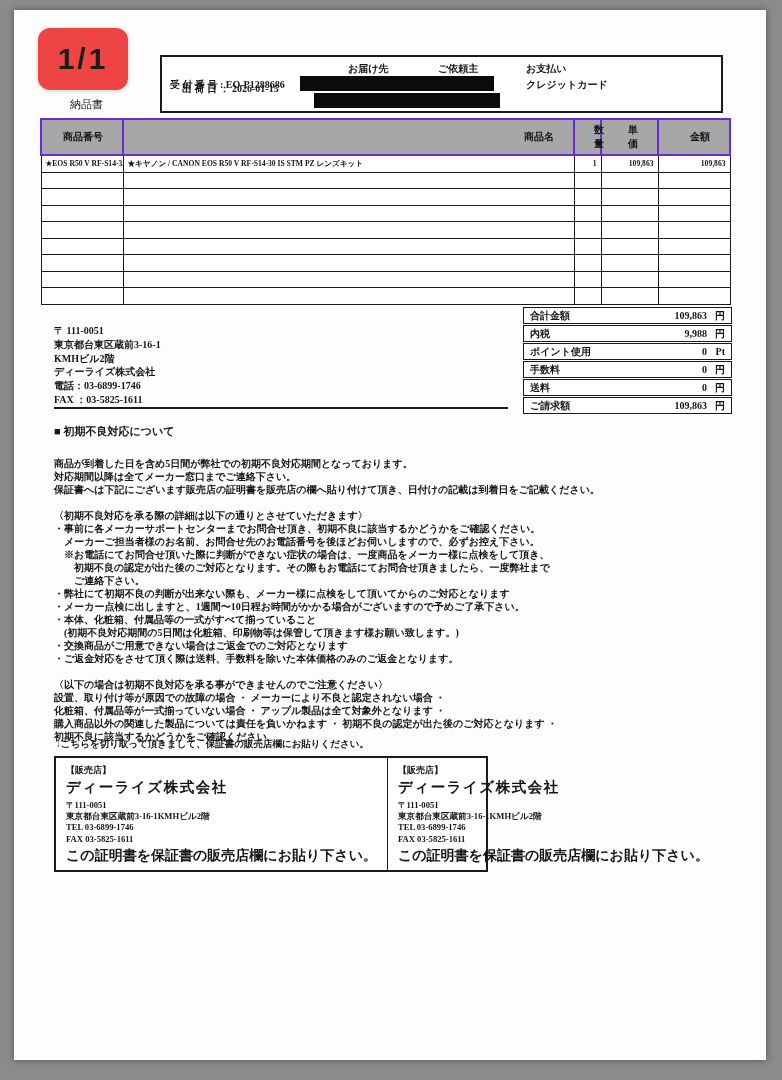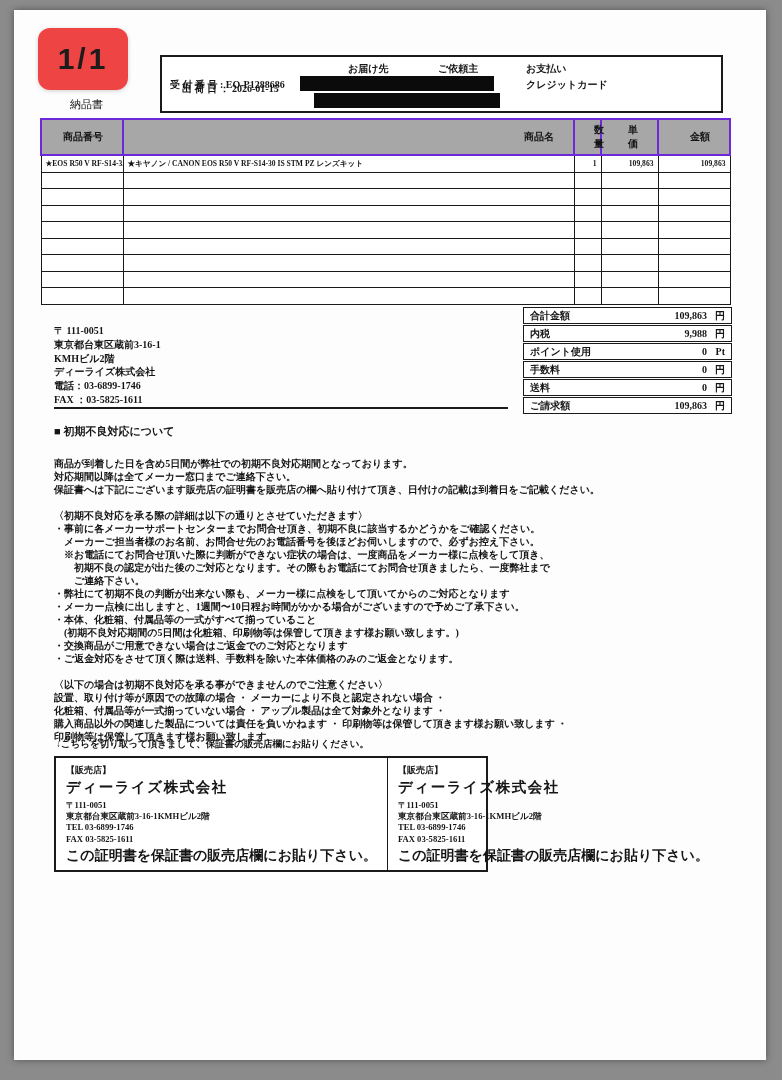--- a/index.html
+++ b/index.html
@@ -219,22 +219,22 @@
           <div class="nline">・本体、化粧箱、付属品等の一式がすべて揃っていること</div>
           <div class="nline">　(初期不良対応期間の5日間は化粧箱、印刷物等は保管して頂きます様お願い致します。)</div>
           <div class="nline">・交換商品がご用意できない場合はご返金でのご対応となります</div>
           <div class="nline">・ご返金対応をさせて頂く際は送料、手数料を除いた本体価格のみのご返金となります。</div>
         </div>
       <div class="gap"></div>
       <div class="nline">〈以下の場合は初期不良対応を承る事ができませんのでご注意ください〉</div>
       <div>
           <div class="nline">設置、取り付け等が原因での故障の場合 ・ メーカーにより不良と認定されない場合 ・</div>
           <div class="nline">化粧箱、付属品等が一式揃っていない場合 ・ アップル製品は全て対象外となります ・</div>
-          <div class="nline">購入商品以外の関連した製品については責任を負いかねます ・ 印刷物等は保管して頂きます様お願い致します ・</div>
-          <div class="nline">印刷物等は保管して頂きます様お願い致します</div>
+          <div class="nline">購入商品以外の関連した製品については責任を負いかねます ・ 初期不良の認定が出た後のご対応となります ・</div>
+          <div class="nline">初期不良に該当するかどうかをご確認ください</div>
         </div>
     </div>
 
     <div class="cut-note">↓こちらを切り取って頂きまして、保証書の販売店欄にお貼りください。</div>
 
     <div class="stamp-outer">
         <div class="stamp">
           <div class="tag">【販売店】</div>
           <div class="company">ディーライズ株式会社</div>
           <div class="line">〒111-0051</div>

